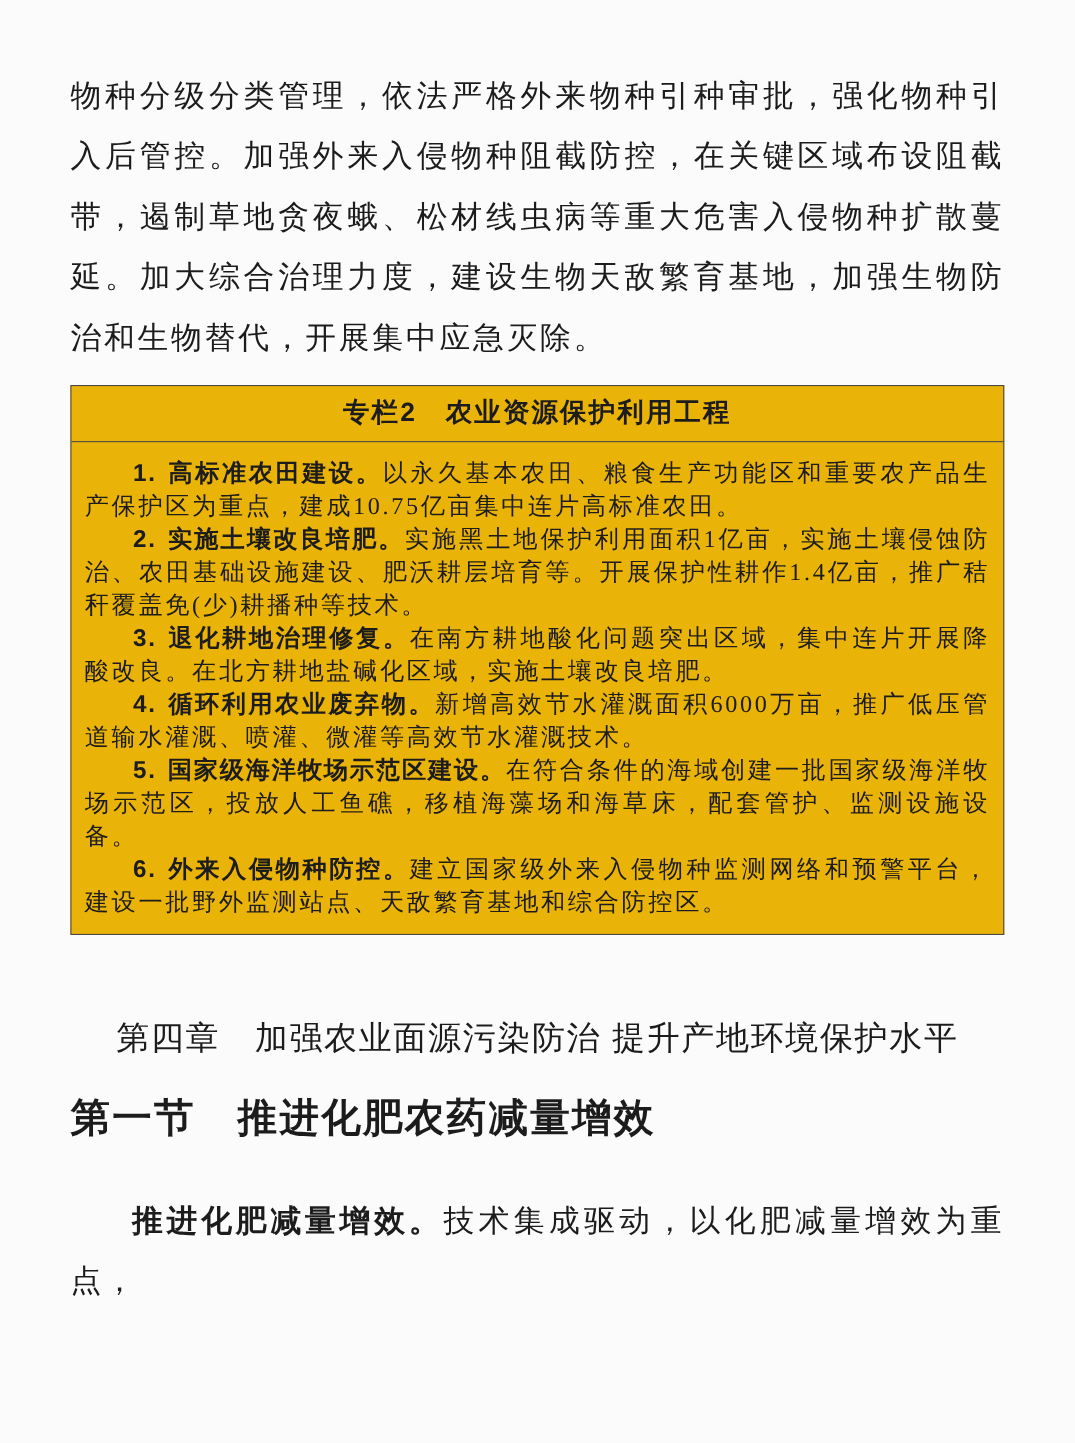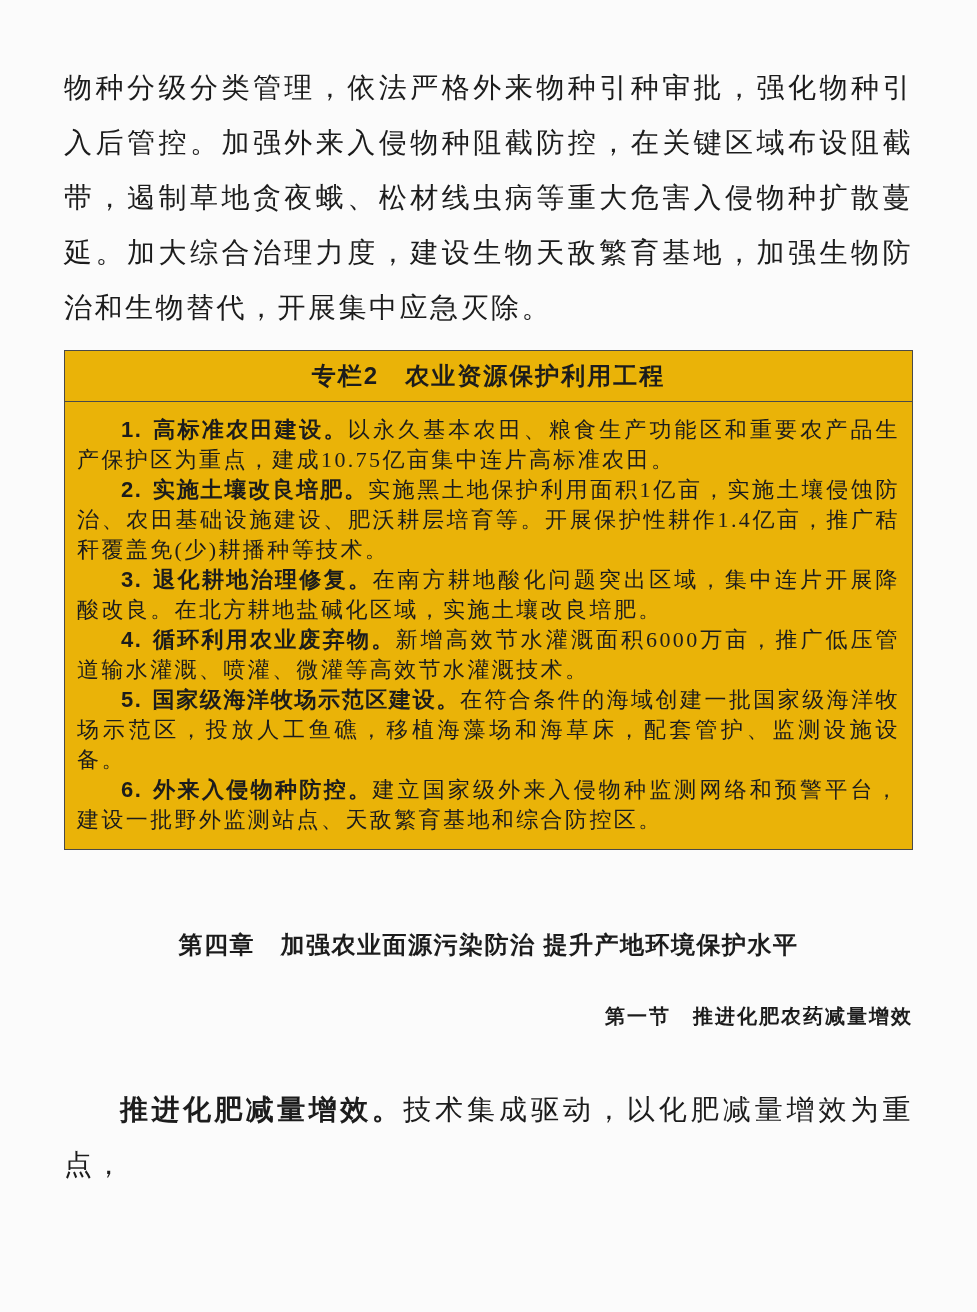--- a/index.html
+++ b/index.html
@@ -69,33 +69,33 @@
   .item-lead {
     font-family: "Liberation Sans", "DejaVu Sans", sans-serif;
     font-weight: bold;
     letter-spacing: 1.6px;
   }
   .item-num { margin-right: 0.45em; }
   
   .chapter {
     margin: 74px 0 0 0;
     font-family: "Liberation Sans", "DejaVu Sans", sans-serif;
-    font-weight: bold;
-    font-size: 24px;
+    font-weight: normal;
+    font-size: 30px;
     line-height: 42px;
     text-align: center;
     letter-spacing: 1.5px;
   }
   .section {
     margin: 30px 0 0 0;
     font-family: "Liberation Serif", "DejaVu Serif", serif;
     font-weight: 600;
-    font-size: 20px;
+    font-size: 36px;
     line-height: 40px;
-    text-align: right;
+    text-align: left;
     letter-spacing: 2px;
   }
   .mt38 { margin-top: 38px; }
   .mt46 { margin-top: 46px; }
 </style>
 </head>
 <body>
 
 <div class="page">
 

